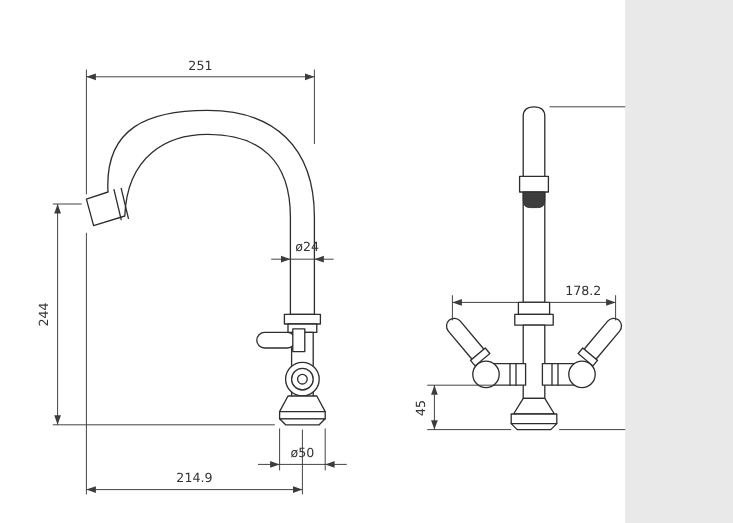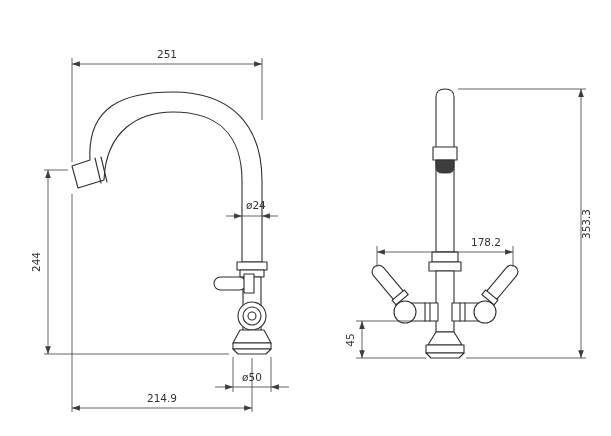--- a/index.html
+++ b/index.html
@@ -1,16 +1,16 @@
 <!DOCTYPE html>
 <html style="--line: #2e2e2e; --dim: #3c3c3c; --text: #333333; --background: #ffffff; --fill_dark: #3d3d3d;"><head>
 <meta charset="utf-8">
 <style>
   html,body{margin:0;padding:0;background:#e9e9e9;}
-  .stage{width:611px;height:436px;background:var(--background,#ffffff);overflow:hidden;}
+  .stage{width:521px;height:436px;background:var(--background,#ffffff);overflow:hidden;}
   svg{display:block}
   .outline{fill:#ffffff;stroke:var(--line,#2e2e2e);stroke-width:1.1;stroke-linejoin:round;stroke-linecap:round;}
   .dark{fill:var(--fill_dark,#3d3d3d);stroke:var(--line,#2e2e2e);stroke-width:0.8;}
   .dline,.ext{fill:none;stroke:var(--dim,#3c3c3c);stroke-width:0.8;}
   .dimtext{font-family:"DejaVu Sans","Liberation Sans",sans-serif;font-size:10.5px;fill:var(--text,#333333);}
 </style>
 </head>
 <body>
 
 <div class="stage">

